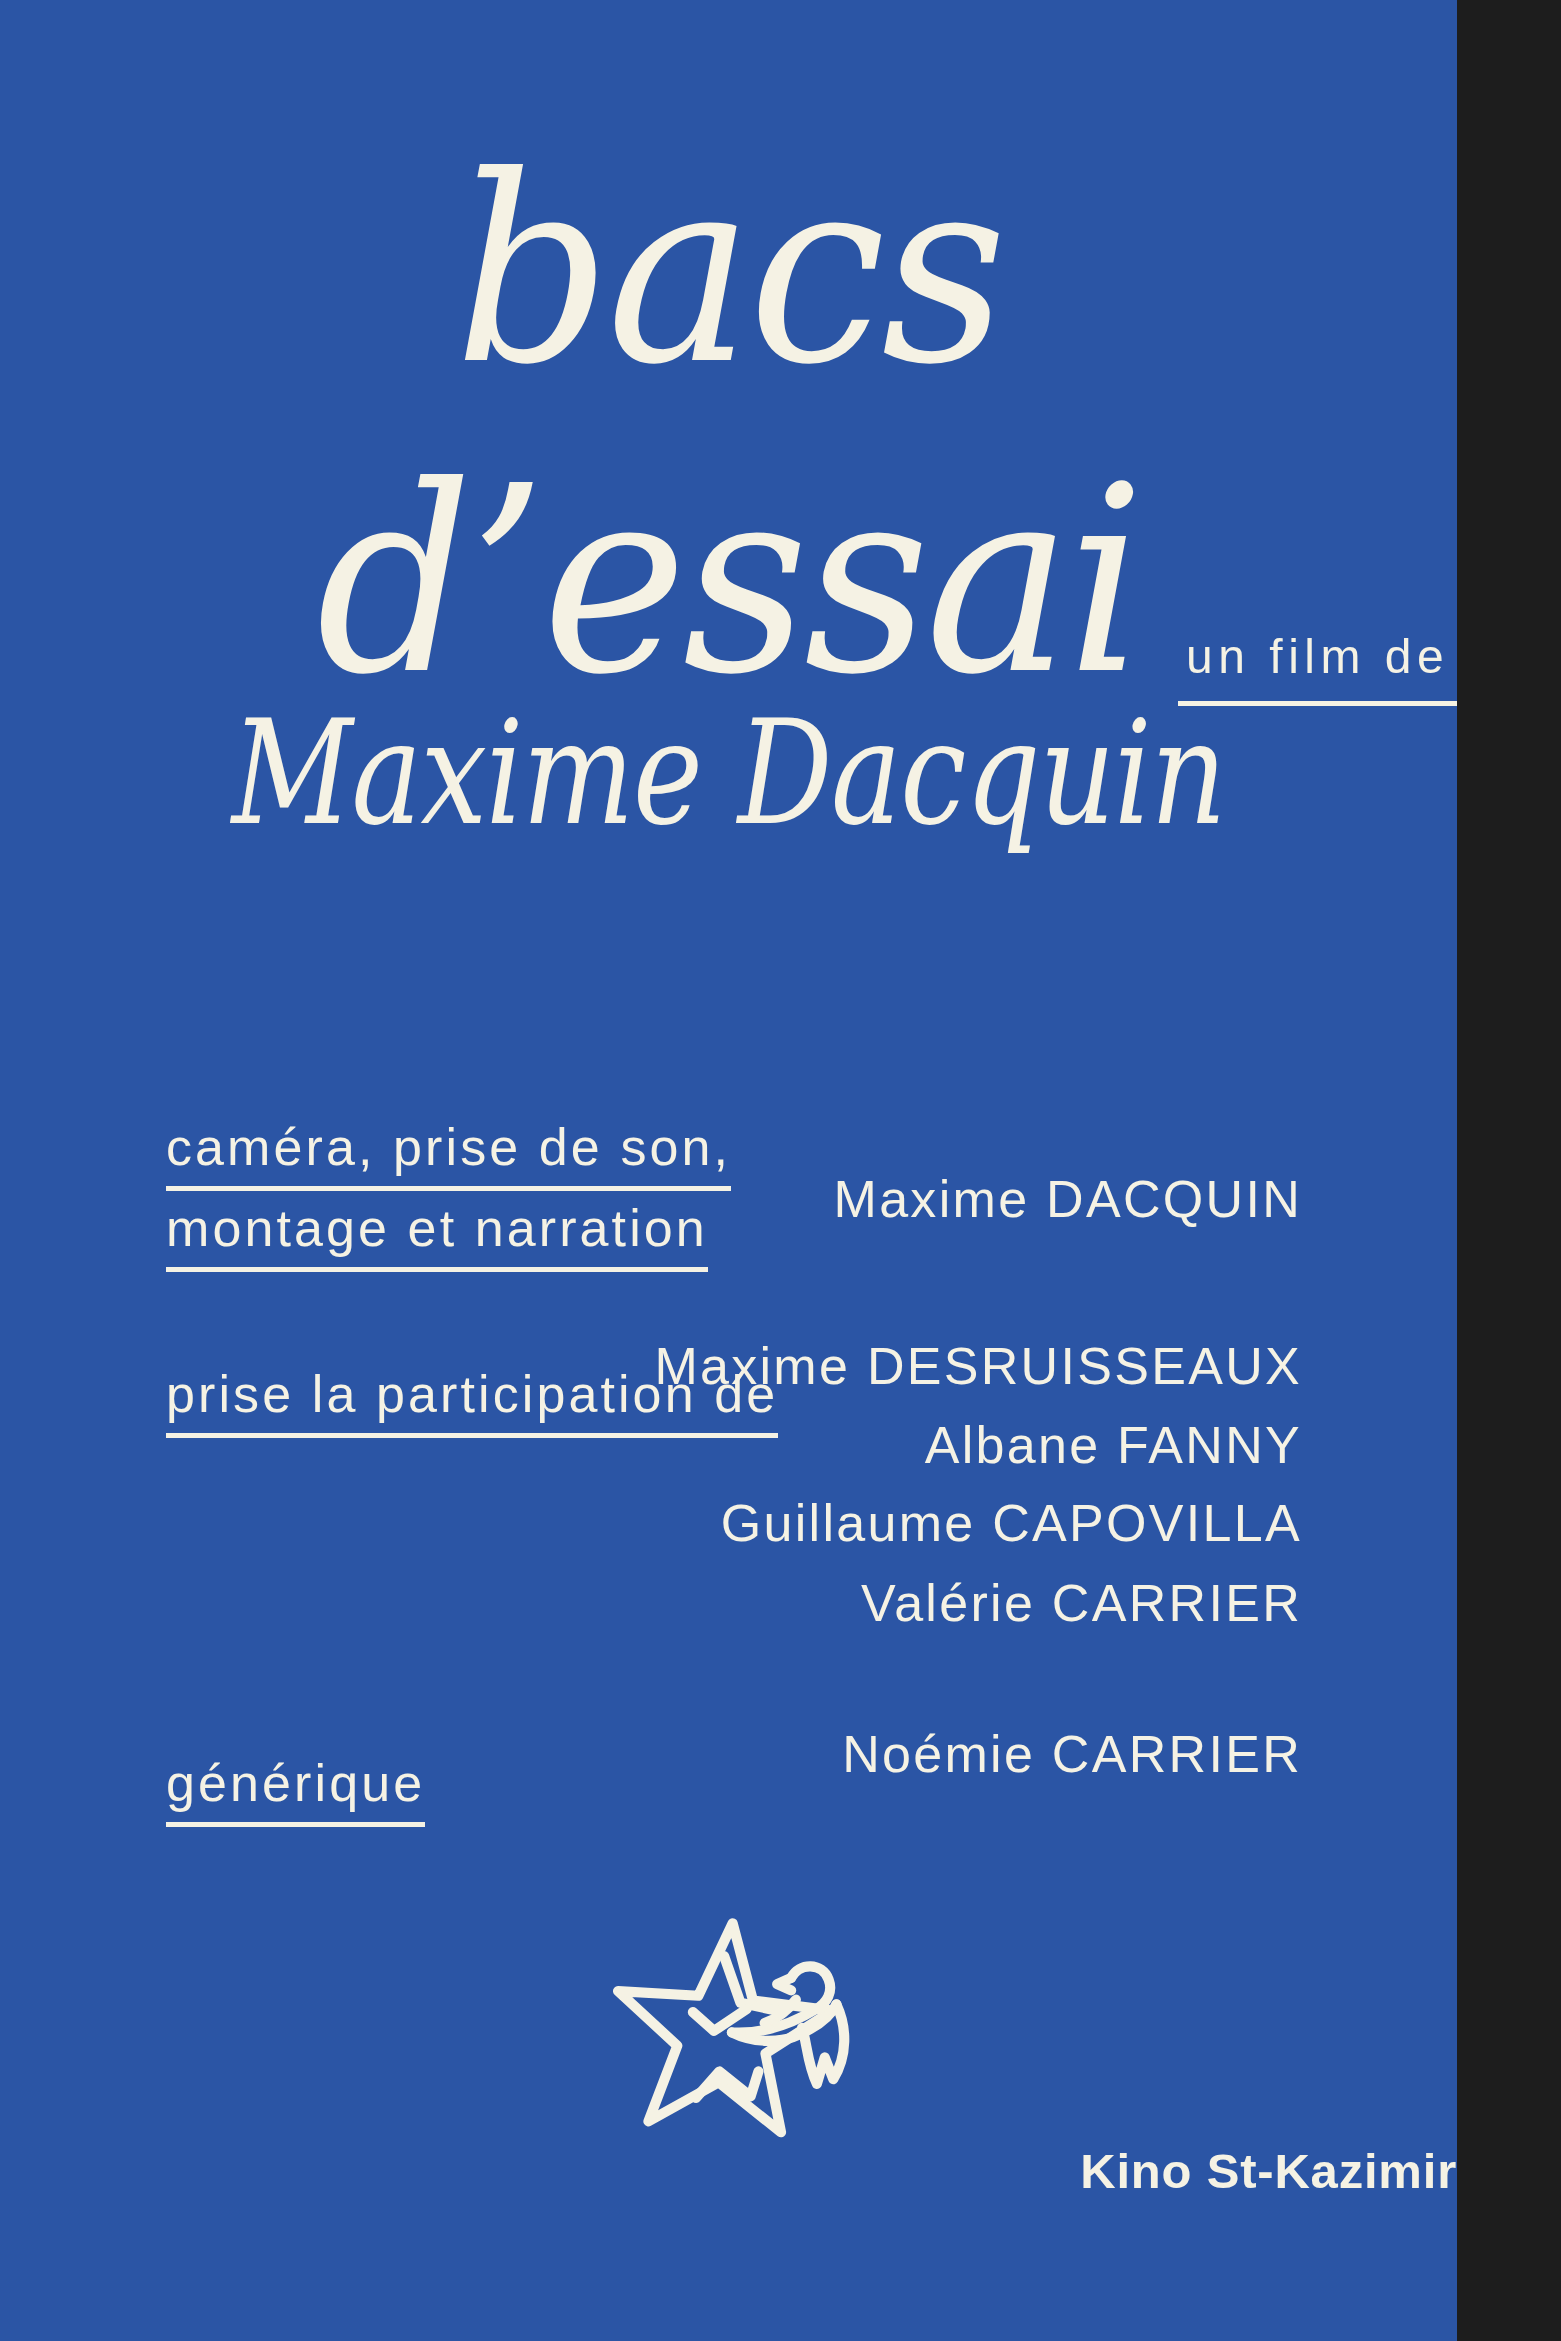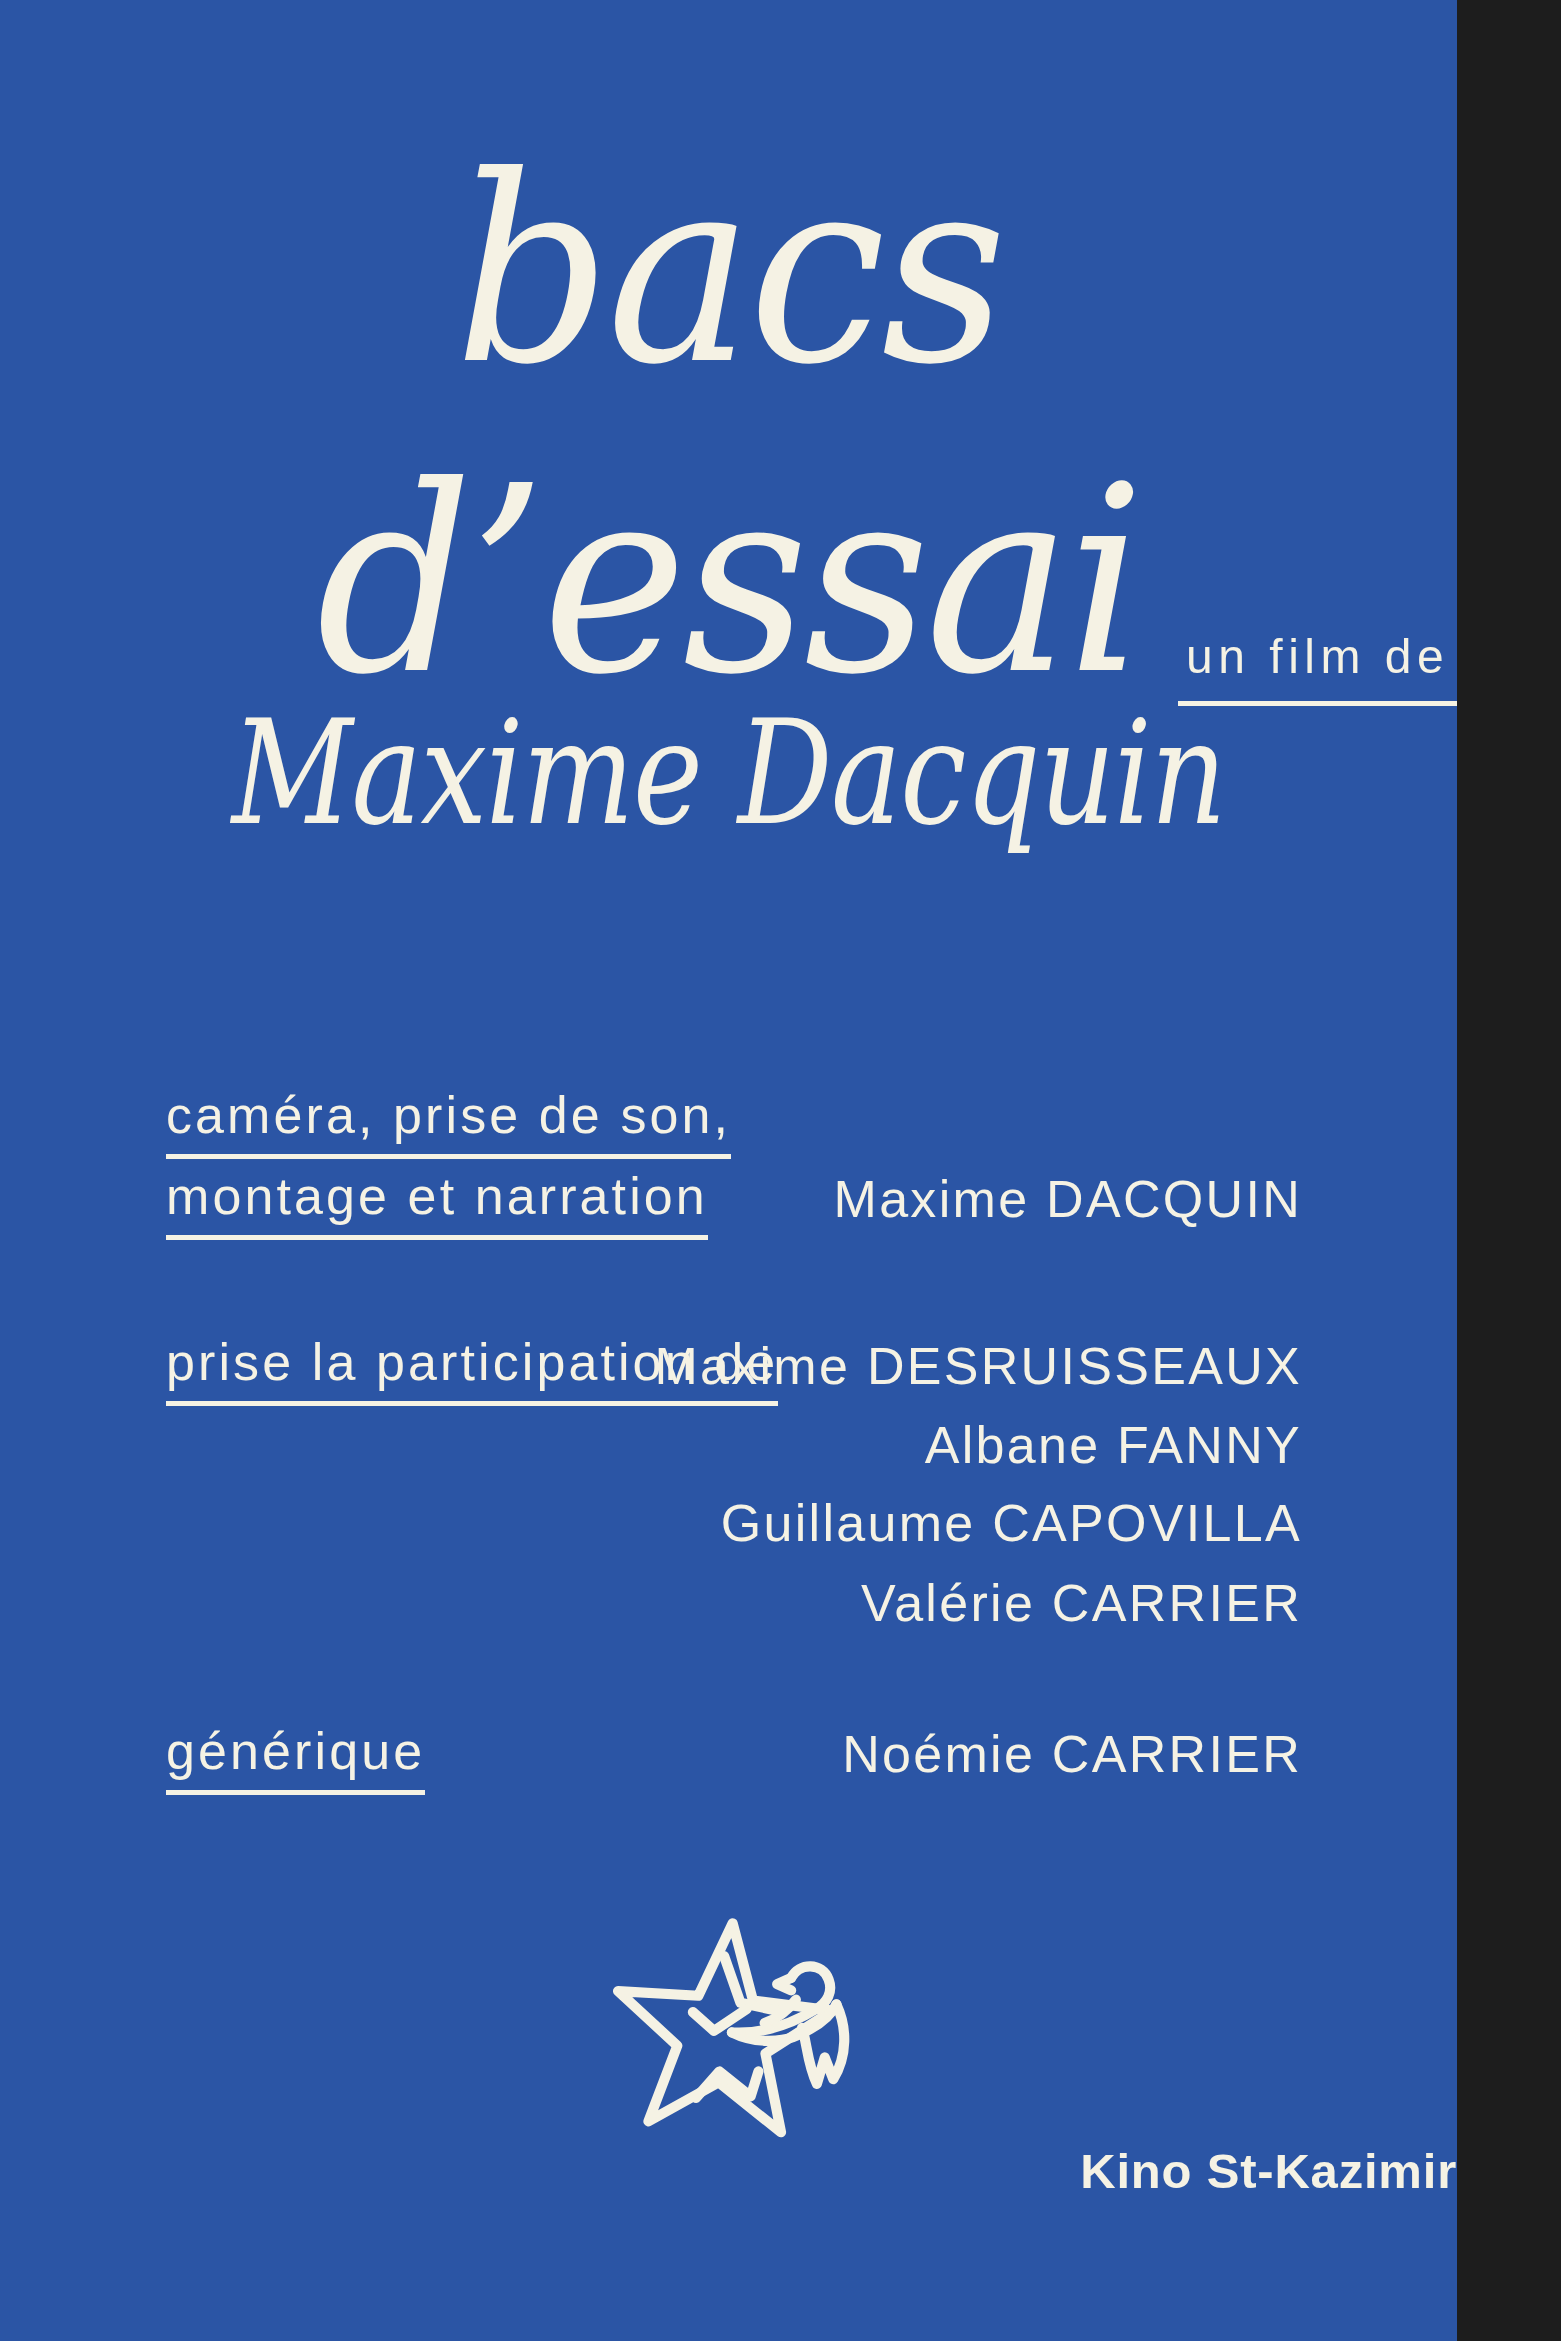--- a/index.html
+++ b/index.html
@@ -21,21 +21,21 @@
     display:inline-block; font-size:48px; letter-spacing:5.5px;
     padding:0 7.8px 17px 7.8px; border-bottom:5.5px solid currentColor;
   }
   .director {
     position:absolute; top:687px; left:0; width:100%; margin:0;
     text-align:center; font-size:144px; line-height:1.2;
     letter-spacing:-1.6px; transform:scaleX(0.82);
   }
 
   .credit-label {
-    position:absolute; left:166px; font-size:52px; letter-spacing:3.1px; line-height:1;
+    position:absolute; left:166px; font-size:52px; letter-spacing:3.1px; line-height:1;margin-top:32px;
   }
   .credit-label .u {
     display:inline-block; padding-bottom:12.5px; border-bottom:5.5px solid currentColor;
   }
   .credit-name {
     position:absolute; right:155px; font-size:52px; letter-spacing:2.3px;
     line-height:1; text-align:right; white-space:nowrap;
   }
 
   .pos-role-cam1 { top:1089px; }

